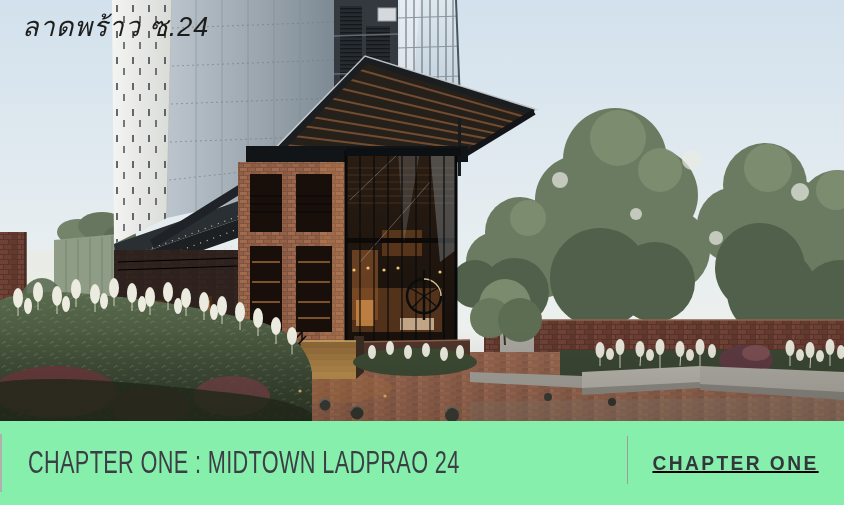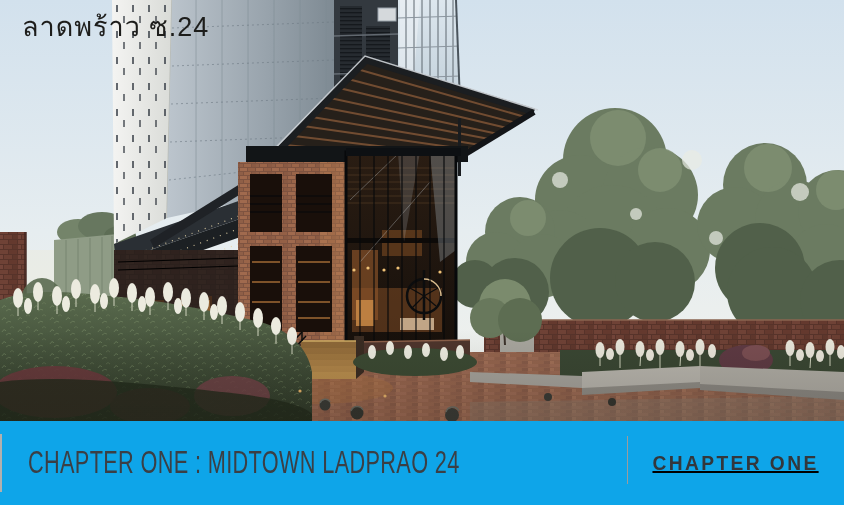--- a/index.html
+++ b/index.html
@@ -5,27 +5,27 @@
   * { margin:0; padding:0; box-sizing:border-box; }
   html,body { width:844px; height:505px; background:#ffffff; font-family:"Liberation Sans", sans-serif; }
   .stage { position:relative; width:844px; height:505px; overflow:hidden; background:#ffffff; }
 
   
   .photo { position:absolute; left:0; top:0; width:844px; height:421px; overflow:hidden; }
   .photo svg { display:block; width:844px; height:421px; }
   .location-overlay {
     position:absolute; left:22px; top:10px;
     font-size:27px; line-height:34px; font-weight:400;
-    color:#1d1d1b; letter-spacing:1px; white-space:nowrap;
+    color:#1d1d1b; letter-spacing:1px; white-space:nowrap;font-style:italic;
   }
 
   
   .caption-bar {
     position:absolute; left:0; top:421px; width:844px; height:84px;
-    background:#0ea5e9; display:flex; align-items:center;
+    background:#86efac; display:flex; align-items:center;
   }
   .bar-left-notch {
     position:absolute; left:0; top:13px; width:2px; height:58px;
     background:#b2b0ae;
   }
   .caption-title {
     position:absolute; left:28px; top:0; height:84px;
     display:flex; align-items:center;
     font-size:31px; font-weight:400; color:#3b3f45;
     letter-spacing:0.5px; white-space:nowrap;

